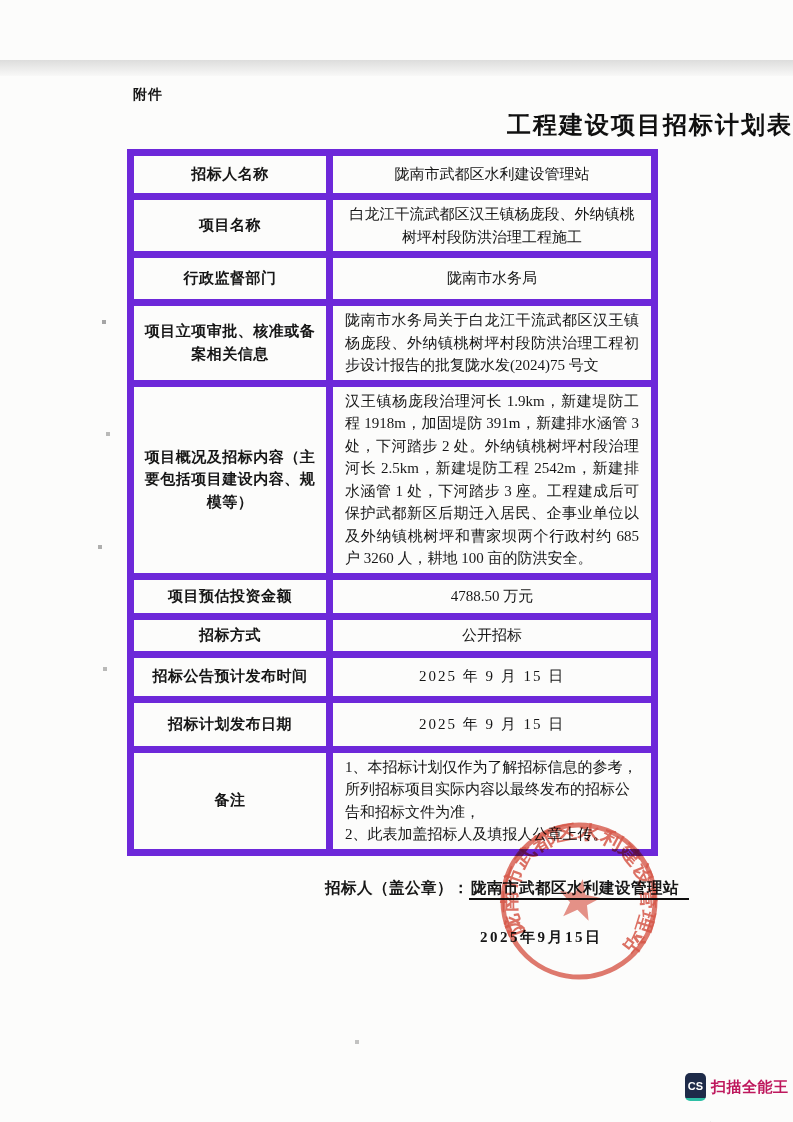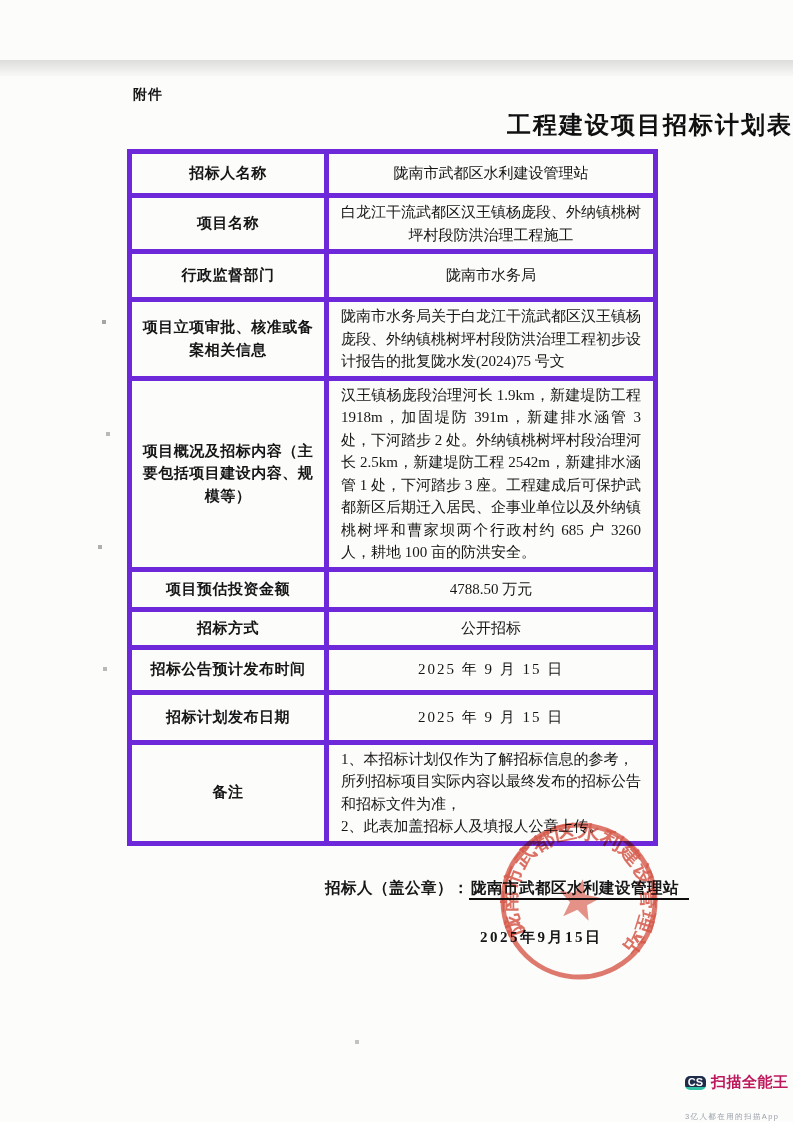--- a/index.html
+++ b/index.html
@@ -29,21 +29,21 @@
     position:absolute; left:0; top:109px; width:100%;
     text-align:right; font-family:"Liberation Sans", sans-serif;
     font-size:24px; font-weight:700; letter-spacing:2px; color:#101010;
   }
   table.plan {
     position:absolute; left:127px; top:149px; width:531px;
     border-collapse:collapse; table-layout:fixed;
     border:2px solid #1a1a1a;
   }
   table.plan td {
-    border:5px solid #6d28d9; vertical-align:middle;
+    border:7px solid #6d28d9; vertical-align:middle;
     font-size:15px; line-height:1.5;
   }
   td.lbl {
     width:172px; text-align:center; font-weight:600;
     padding:2px 10px; letter-spacing:0.5px;
   }
   td.val { text-align:center; font-weight:500; padding:3px 12px; }
   td.val.just { text-align:justify; }
   td.val.remarks { text-align:left; white-space:pre-line; }
   td.val.spaced { letter-spacing:2px; }
@@ -61,21 +61,21 @@
   .stamp {
     position:absolute; left:494px; top:816px; width:170px; height:170px;
     mix-blend-mode:multiply; opacity:0.85; pointer-events:none;
   }
   .cam-badge {
     position:absolute; left:685px; top:1073px; width:104px;
     font-family:"Liberation Sans", sans-serif;
   }
   .cam-row { display:flex; align-items:center; gap:5px; }
   .cam-icon {
-    width:21px; height:14px; border-radius:5px;
+    width:21px; height:28px; border-radius:5px;
     background:linear-gradient(to top, #2ebfa5 0 3px, #1e2b49 3px);
     color:#ffffff; font-size:11px; font-weight:700;
     display:flex; align-items:center; justify-content:center;
     padding-bottom:2px; box-sizing:border-box;
   }
   .cam-name { font-size:15px; font-weight:700; color:#be185d; letter-spacing:0.5px; }
   .cam-tagline {
     margin-top:20px; font-size:7.5px; color:#9aa0aa; letter-spacing:1.4px;
     white-space:nowrap;
   }

